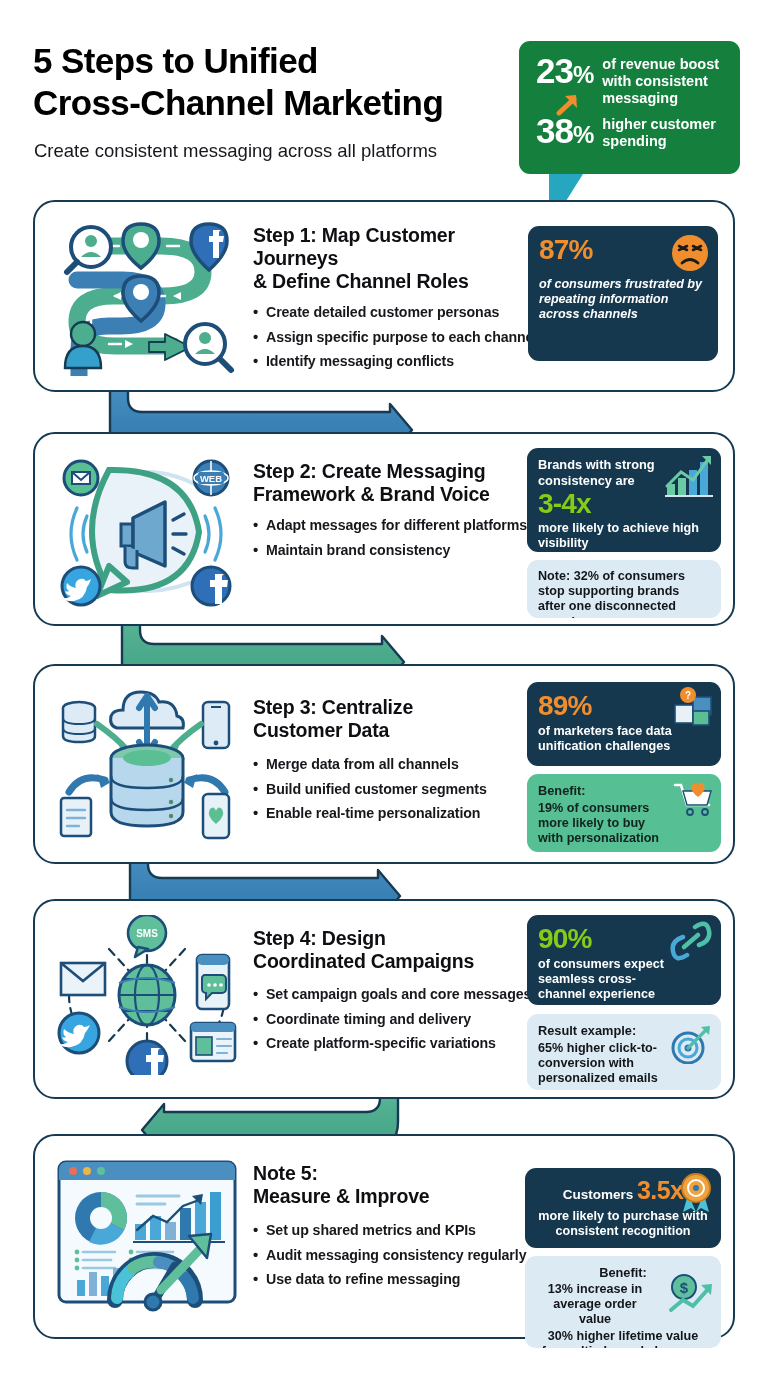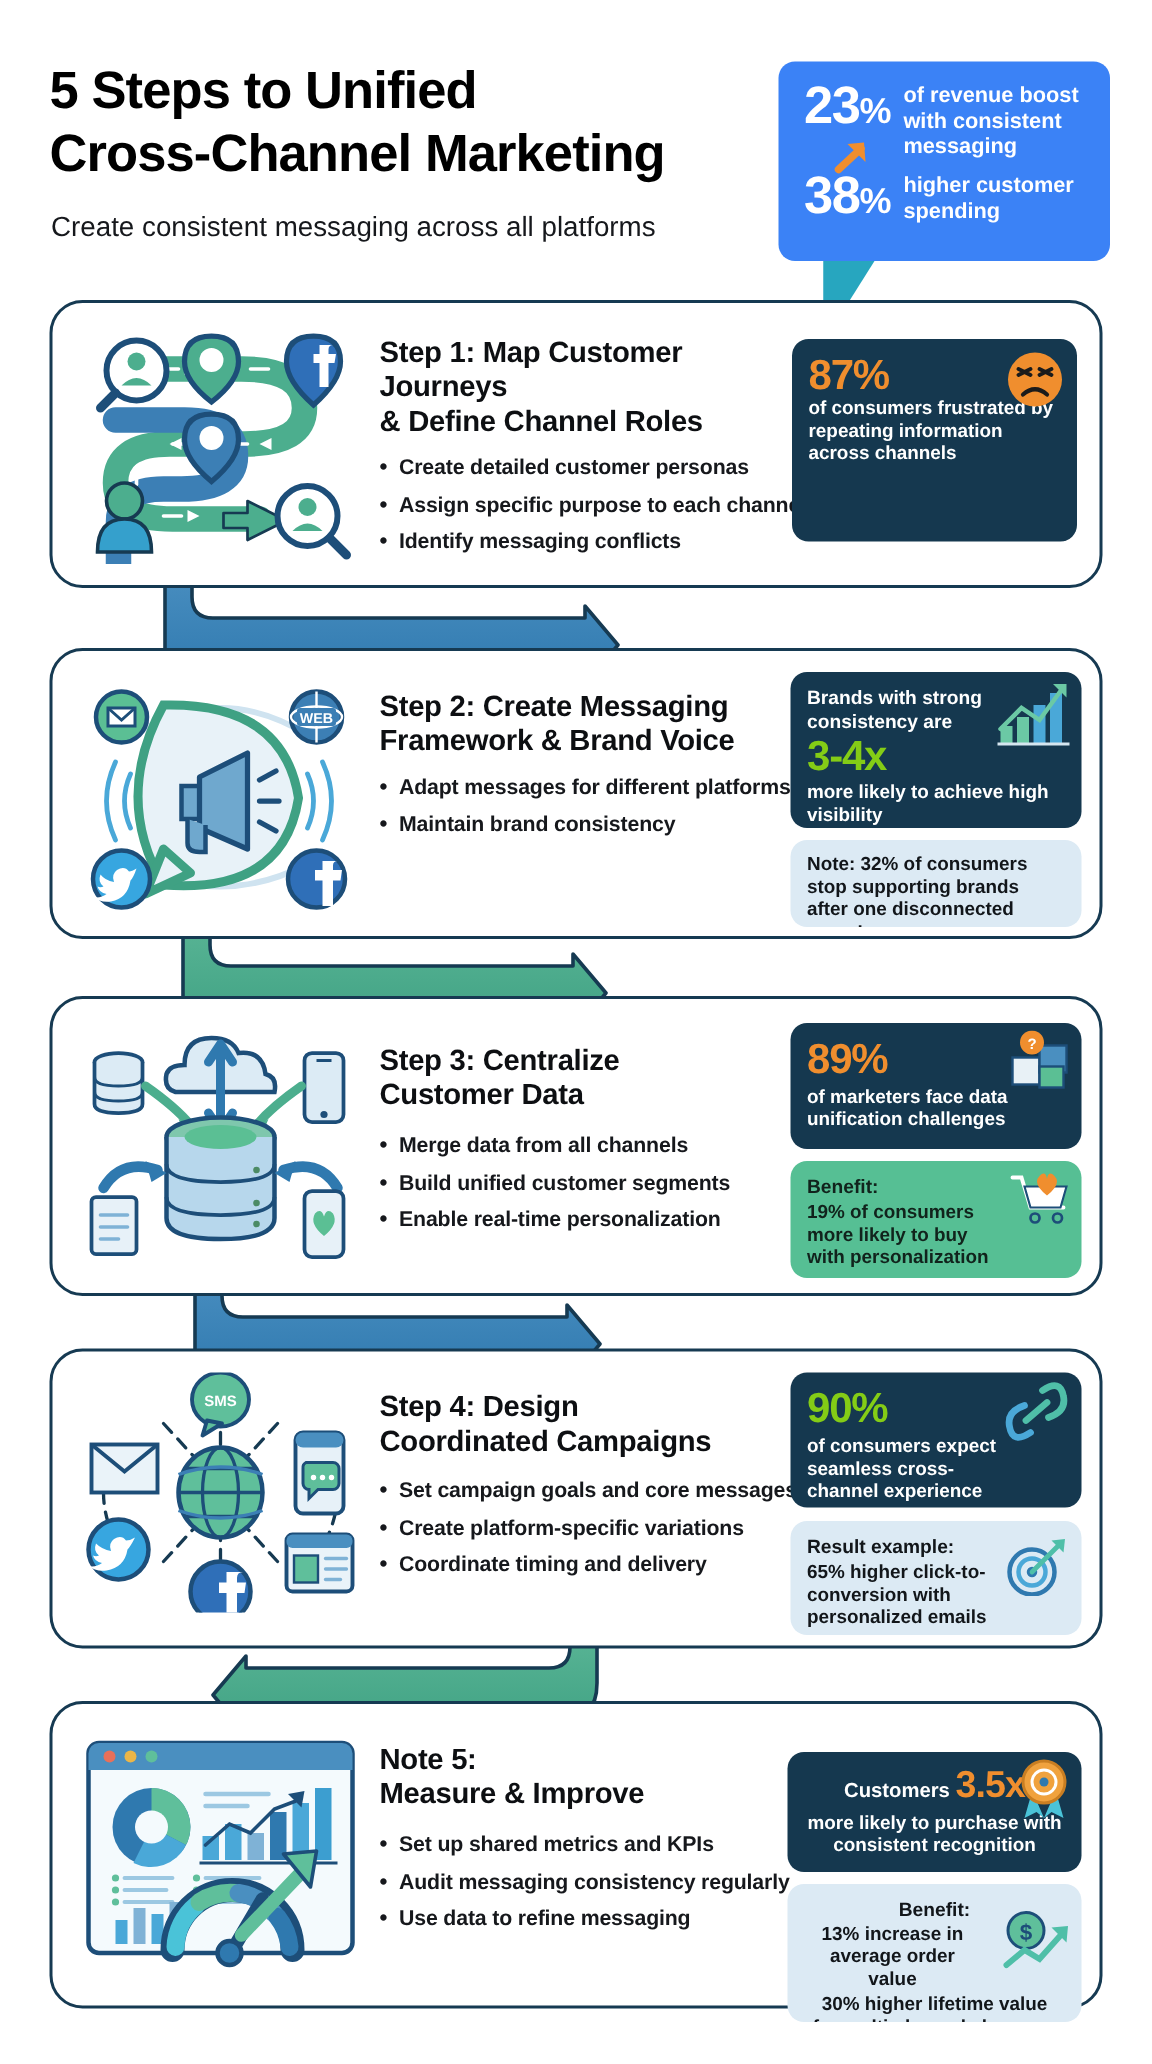--- a/index.html
+++ b/index.html
@@ -19,21 +19,21 @@
   }
   #title .l2{ display:block; }
   #subtitle{
     position:absolute; left:34px; top:140px; width:520px;
     font-size:18.5px; line-height:22px; color:#16181c; font-weight:400;
   }
 
   
   #bubble{
     position:absolute; left:519px; top:41px; width:221px; height:133px;
-    background:#3b82f6; border-radius:11px; color:#ffffff;
+    background:#15803d; border-radius:11px; color:#ffffff;
   }
   #bubble:after{
     content:""; position:absolute; left:30px; bottom:-27px;
     width:0; height:0;
     border-left:17px solid #27A6BF;
     border-right:17px solid transparent;
     border-top:27px solid #27A6BF;
     border-bottom:0;
     transform:skewX(0deg);
   }
@@ -218,21 +218,21 @@
 
   <div class="statcol" style="top:24px;">
     <div class="statbox dark" style="height:135px;">
       <svg class="staticon" viewBox="0 0 40 40">
         <circle cx="20" cy="20" r="18" fill="#F08E2E"></circle>
         <path d="M9 13 L17 17 M9 17 L17 13" stroke="#1B1B1B" stroke-width="2.6" stroke-linecap="round"></path>
         <path d="M31 13 L23 17 M31 17 L23 13" stroke="#1B1B1B" stroke-width="2.6" stroke-linecap="round"></path>
         <path d="M12 30 Q20 23 28 30" stroke="#1B1B1B" stroke-width="2.8" fill="none" stroke-linecap="round"></path>
       </svg>
       <div class="bignum orange"><span>87</span><span>%</span></div>
-      <div class="statsub" style="margin-top:0;">of consumers frustrated by repeating information across channels</div>
+      <div class="statsub" style="margin-top:12px;font-style:italic;">of consumers frustrated by repeating information across channels</div>
     </div>
   </div>
 </div>
 
 <div class="card" id="card2">
   <svg class="illus" viewBox="0 0 188 160">
     <path d="M36 42 Q94 6 152 42" fill="none" stroke="#CFE3F0" stroke-width="4"></path>
     <path d="M36 128 Q94 158 152 128" fill="none" stroke="#CFE3F0" stroke-width="4"></path>
     <path d="M56 22 Q22 84 56 142 Q136 148 146 84 Q136 20 56 22 Z" fill="#E8F2F8" stroke="#3FA183" stroke-width="6"></path>
     <path d="M56 118 L44 148 L74 134 Z" fill="#E8F2F8" stroke="#3FA183" stroke-width="6" stroke-linejoin="round"></path>
@@ -447,22 +447,22 @@
       </g>
     </g>
   </svg>
 
   <div class="txtcol" style="top:26px;">
     <div class="steptitle">
       <span>Step 4: Design</span><br><span>Coordinated Campaigns</span>
     </div>
     <ul class="bullets" style="margin-top:13px;">
       <li>Set campaign goals and core messages</li>
+      <li>Coordinate timing and delivery</li>
       <li>Create platform-specific variations</li>
-      <li>Coordinate timing and delivery</li>
     </ul>
   </div>
 
   <div class="statcol" style="top:14px; right:12px; width:194px;">
     <div class="statbox dark" style="height:90px;">
       <svg class="staticon" style="right:8px;top:6px;width:44px;height:40px;" viewBox="0 0 44 40">
         <path d="M26 6 Q38 -2 40 10 Q42 20 30 24" fill="none" stroke="#4FBFA8" stroke-width="4.5" stroke-linecap="round"></path>
         <path d="M18 34 Q6 42 4 30 Q2 20 14 16" fill="none" stroke="#4AA8D8" stroke-width="4.5" stroke-linecap="round"></path>
         <path d="M15 26 L29 14" stroke="#4FBFA8" stroke-width="4.5" stroke-linecap="round"></path>
       </svg>

